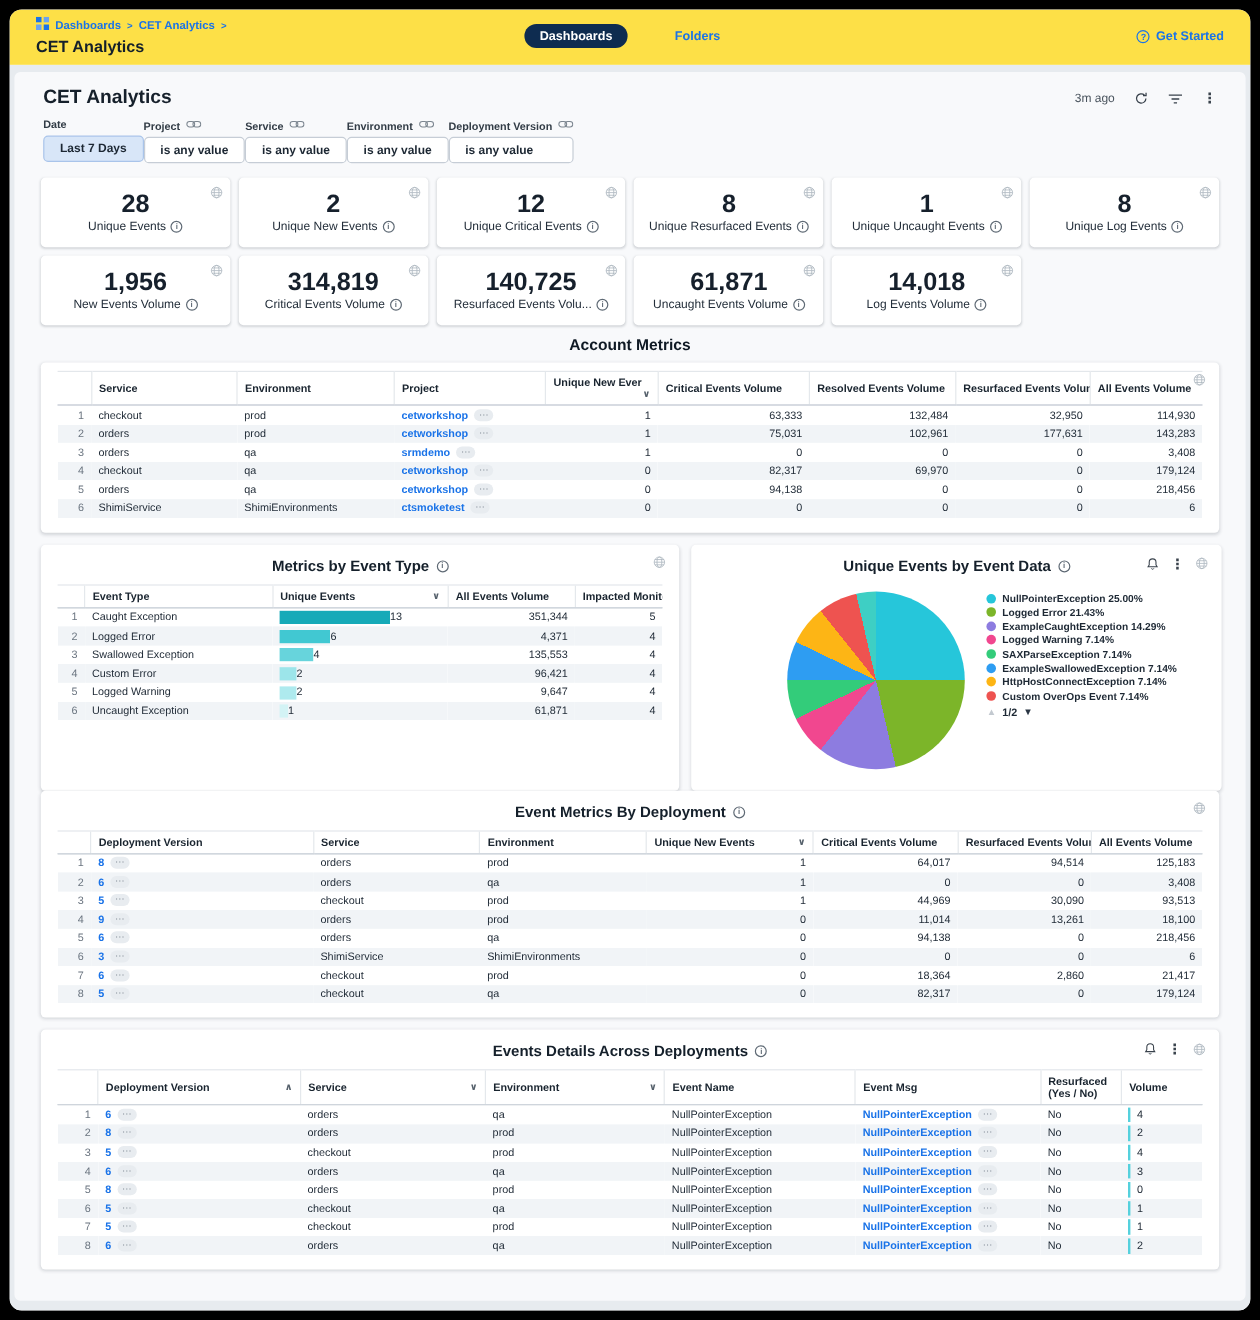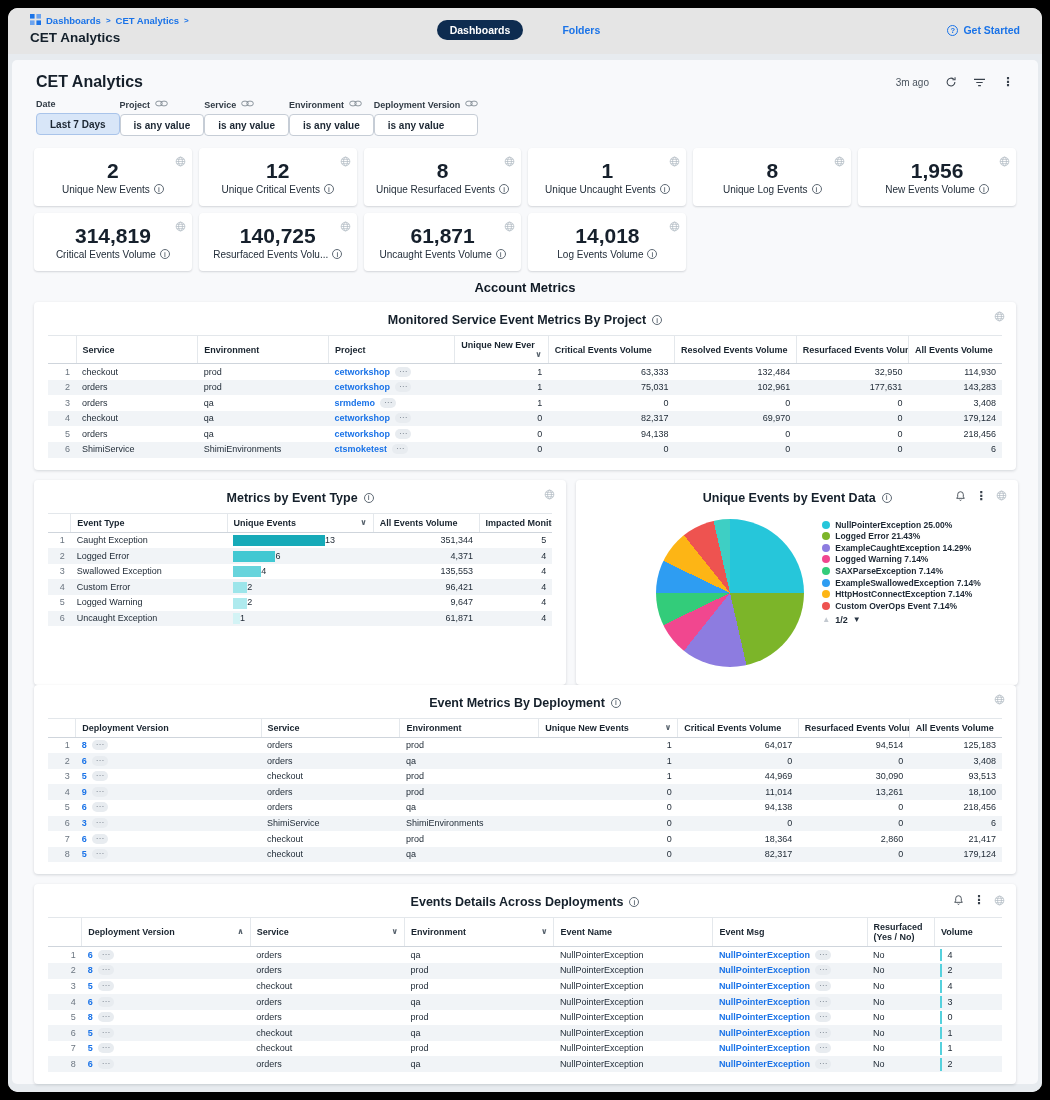--- a/index.html
+++ b/index.html
@@ -1,21 +1,21 @@
 <!DOCTYPE html>
 <html><head>
 <meta charset="utf-8">
 <style>
   * { box-sizing: border-box; margin: 0; padding: 0; }
   html,body { width:1050px; height:1100px; }
   body { background:#000; position:relative; font-family:"Liberation Sans","DejaVu Sans",sans-serif; }
   .screen { position:absolute; inset:8px; background:#fff; border-radius:10px; overflow:hidden; display:flex; flex-direction:column; }
 
   
-  .topbar { height:46px; background:#e5e5e5; flex:0 0 auto; position:relative; padding:6px 22px 0; }
+  .topbar { height:46px; background:#fde047; flex:0 0 auto; position:relative; padding:6px 22px 0; }
   .crumbs { display:flex; align-items:center; gap:5px; font-size:9.5px; color:#1a73e8; font-weight:600; }
   .crumb-sep { color:#1a73e8; font-size:8px; }
   .page-title { font-size:13.5px; font-weight:700; color:#14202b; margin-top:3px; }
   .tabs { position:absolute; left:0; right:0; top:12px; display:flex; justify-content:center; gap:26px; align-items:center; pointer-events:none; }
   .tab { pointer-events:auto; font-size:10.5px; font-weight:700; color:#1a73e8; padding:4px 13px; border-radius:12px; cursor:pointer; }
   .tab.active { background:#0e2c50; color:#fff; }
   .get-started { position:absolute; right:22px; top:16px; display:flex; gap:5px; align-items:center; font-size:10.5px; color:#1a73e8; font-weight:600; cursor:pointer; }
   .help-circ { width:11px; height:11px; border:1px solid #1a73e8; border-radius:50%; font-size:7.5px; display:flex; align-items:center; justify-content:center; color:#1a73e8; font-weight:700; }
 
   
@@ -186,20 +186,34 @@
 
       <div class="cards" id="cards">
           <div class="card">
             <span class="corner"><svg width="11" height="11" viewBox="0 0 16 16">
                 <g fill="none" stroke="#aeb7c0" stroke-width="1">
                   <circle cx="8" cy="8" r="6.3"></circle>
                   <ellipse cx="8" cy="8" rx="2.9" ry="6.3"></ellipse>
                   <path d="M1.7 8h12.6M2.5 4.8h11M2.5 11.2h11"></path>
                 </g>
               </svg></span>
+            <div class="card-val">28</div>
+            <div class="card-label">
+              <span>Unique Events</span>
+              <span class="info">i</span>
+            </div>
+          </div>
+          <div class="card">
+            <span class="corner"><svg width="11" height="11" viewBox="0 0 16 16">
+                <g fill="none" stroke="#aeb7c0" stroke-width="1">
+                  <circle cx="8" cy="8" r="6.3"></circle>
+                  <ellipse cx="8" cy="8" rx="2.9" ry="6.3"></ellipse>
+                  <path d="M1.7 8h12.6M2.5 4.8h11M2.5 11.2h11"></path>
+                </g>
+              </svg></span>
             <div class="card-val">2</div>
             <div class="card-label">
               <span>Unique New Events</span>
               <span class="info">i</span>
             </div>
           </div>
           <div class="card">
             <span class="corner"><svg width="11" height="11" viewBox="0 0 16 16">
                 <g fill="none" stroke="#aeb7c0" stroke-width="1">
                   <circle cx="8" cy="8" r="6.3"></circle>
@@ -333,24 +347,20 @@
           <div class="t-actions">
             <span class="iconbtn">
               <svg width="11" height="11" viewBox="0 0 16 16">
                 <g fill="none" stroke="#aeb7c0" stroke-width="1">
                   <circle cx="8" cy="8" r="6.3"></circle>
                   <ellipse cx="8" cy="8" rx="2.9" ry="6.3"></ellipse>
                   <path d="M1.7 8h12.6M2.5 4.8h11M2.5 11.2h11"></path>
                 </g>
               </svg>
             </span>
-          </div>
-          <div class="t-title">
-            <span>Monitored Service Event Metrics By Project</span>
-            <span class="info">i</span>
           </div>
           <table>
             <colgroup>
               <col style="width: 3%;">
               <col style="width: 13%;">
               <col style="width: 14%;">
               <col style="width: 13.5%;">
               <col style="width: 10%;">
               <col style="width: 13.5%;">
               <col style="width: 13%;">

